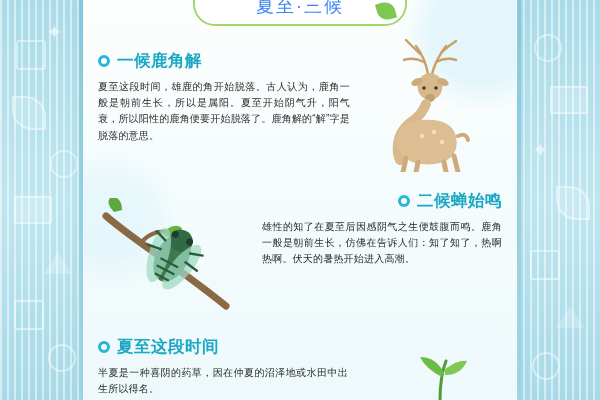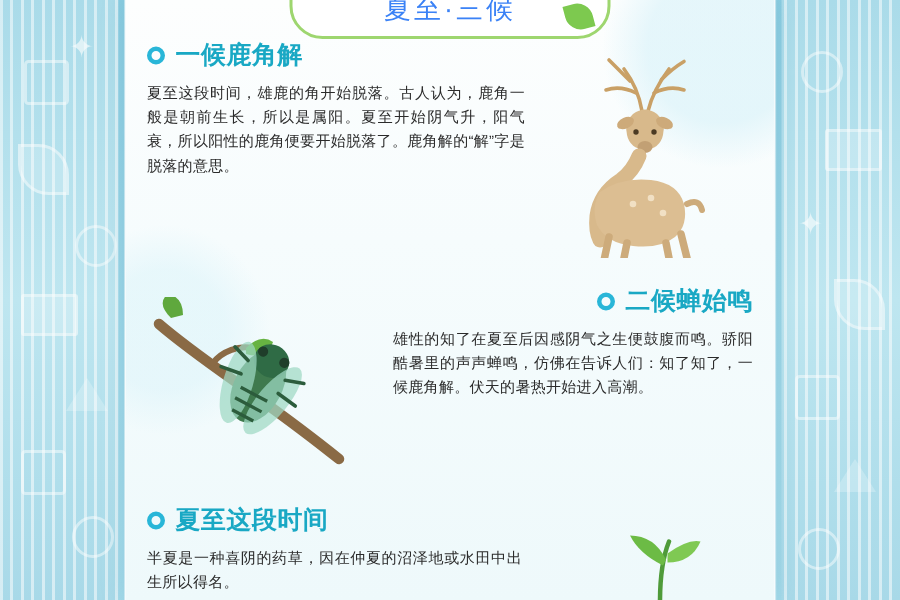--- a/index.html
+++ b/index.html
@@ -176,21 +176,21 @@
   .sec-body {
     font-size: 10px;
     line-height: 1.62;
     color: #2b2b2b;
     text-align: justify;
     letter-spacing: 0.2px;
   }
 
   
   .sec1 { display: flex; gap: 6px; align-items: flex-start; }
-  .sec1 .txtcol { width: 252px; }
+  .sec1 .txtcol { width: 252px; margin-top: 24px; }
   .sec1 .artcol { flex: 1; position: relative; height: 150px; }
 
   
   .sec2 { display: flex; gap: 6px; align-items: flex-start; margin-top: 14px; justify-content: space-between; }
   .sec2 .artcol { width: 158px; position: relative; height: 128px; }
   .sec2 .txtcol { flex: 1; }
 
   
   .sec3 { margin-top: 18px; }
   .sec3 .sec-body { width: 250px; }
@@ -317,21 +317,21 @@
                 <path d="M86 58 L100 60"></path>
               </g>
             </g>
           </svg>
         </div>
         <div class="txtcol">
           <div class="sec-title right">
             <span class="ring"></span>
             <span>二候蝉始鸣</span>
           </div>
-          <div class="sec-body">雄性的知了在夏至后因感阴气之生便鼓腹而鸣。骄阳酷暑里的声声蝉鸣，仿佛在告诉人们：知了知了，一候鹿角解。伏天的暑热开始进入高潮。</div>
+          <div class="sec-body">雄性的知了在夏至后因感阴气之生便鼓腹而鸣。鹿角一般是朝前生长，仿佛在告诉人们：知了知了，热啊热啊。伏天的暑热开始进入高潮。</div>
         </div>
       </div>
 
       <div class="section sec3">
         <div class="sec-title">
           <span class="ring"></span>
           <span>夏至这段时间</span>
         </div>
         <div class="sec-body">半夏是一种喜阴的药草，因在仲夏的沼泽地或水田中出生所以得名。</div>
 

